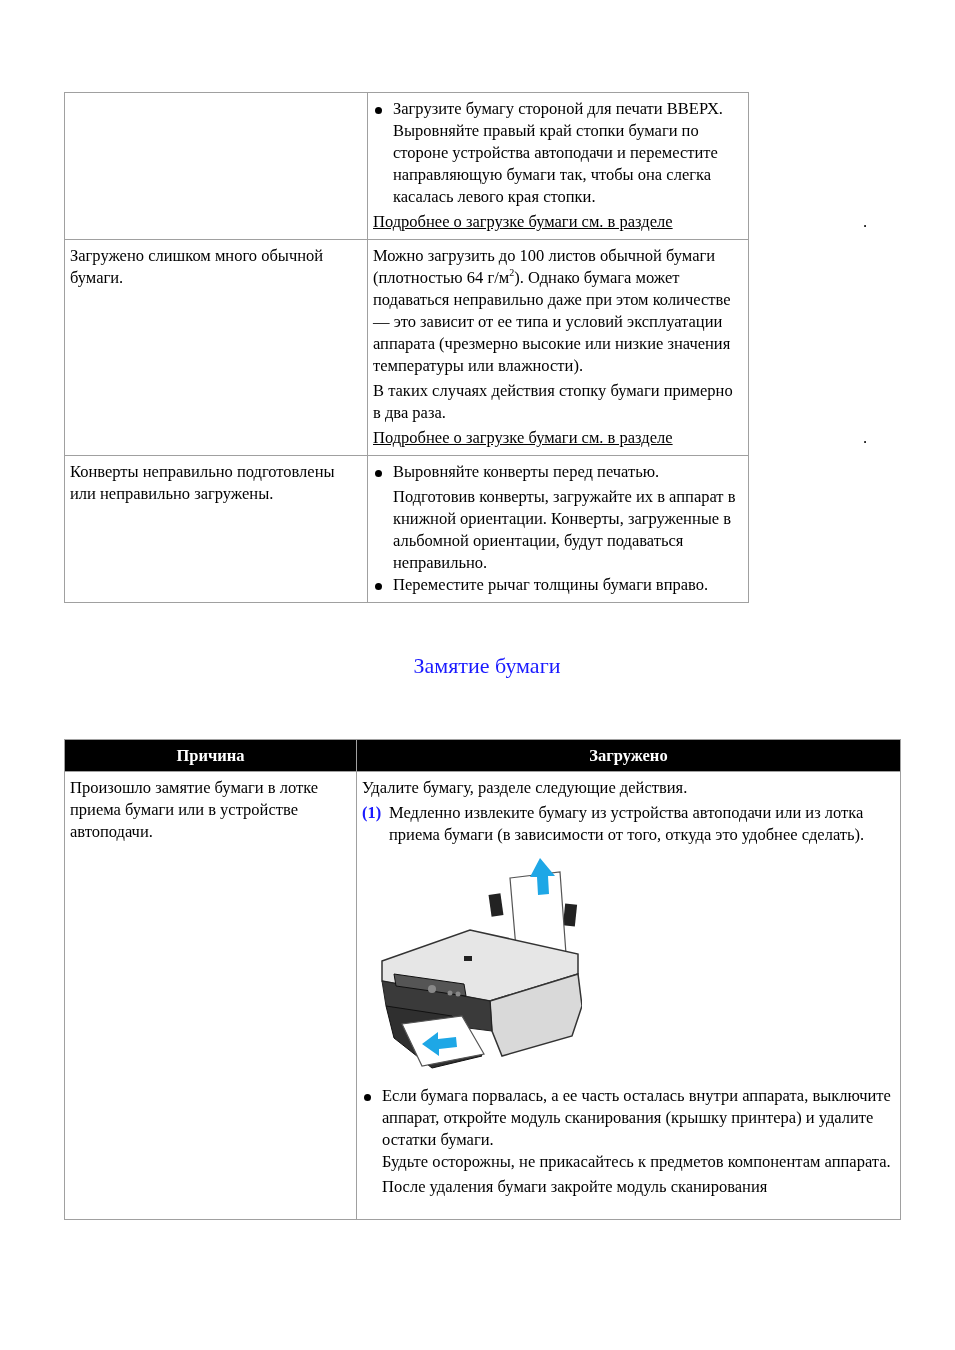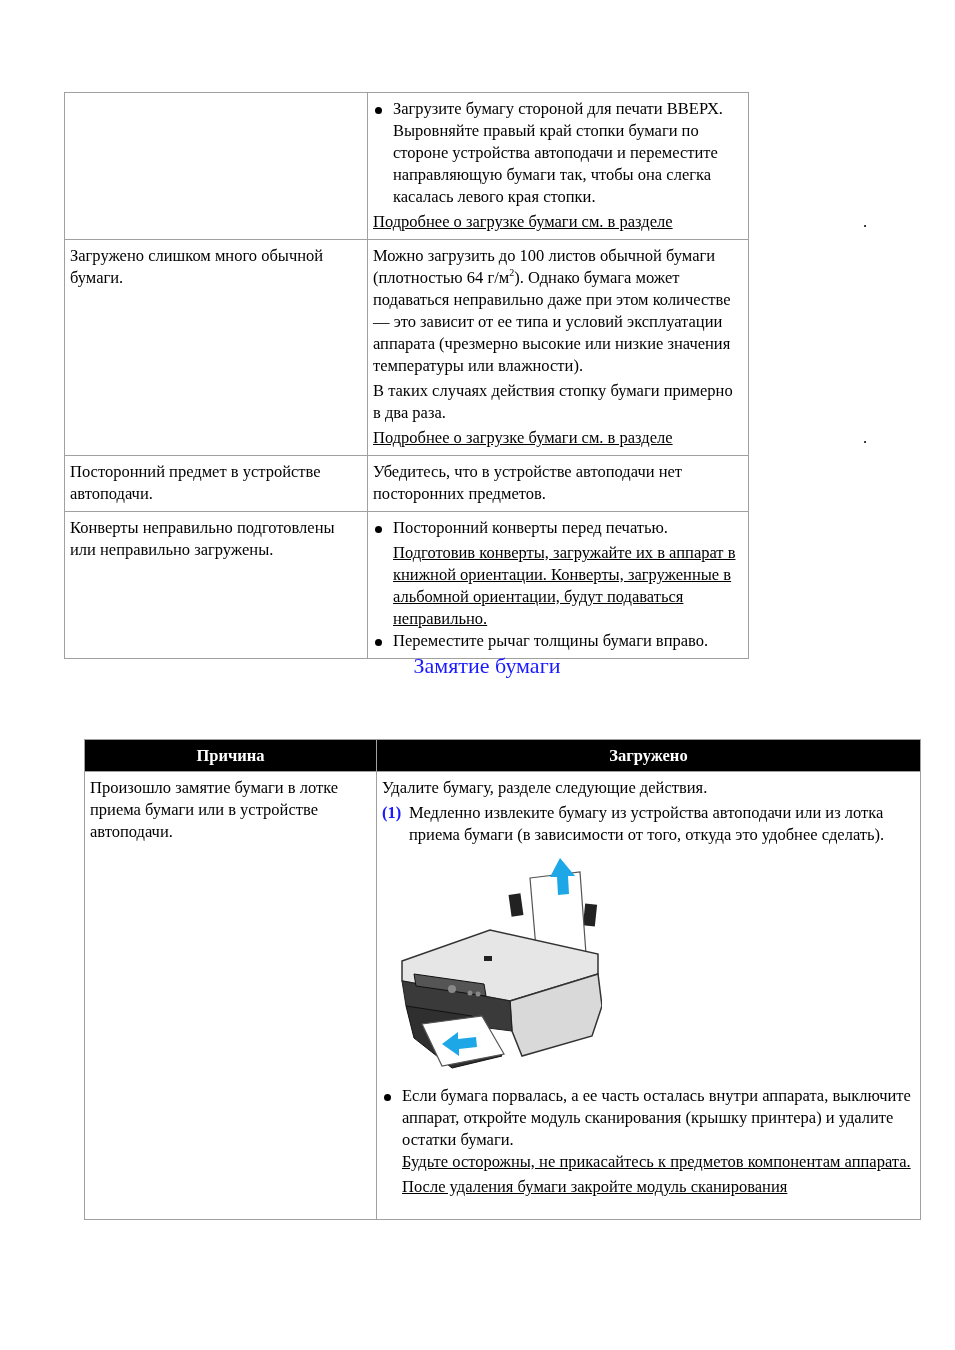--- a/index.html
+++ b/index.html
@@ -12,30 +12,30 @@
     td, th { vertical-align: top; padding: 0; }
     .t1 { left: 64px; top: 92px; width: 685px; border: 1px solid #a0a0a0; }
     .t1 td { border: 1px solid #a0a0a0; }
     .t1 td.c1 { width: 292px; padding: 5px 5px 6px 5px; margin-left: 12px; }
     .t1 td.c2 { padding: 5px 5px 6px 5px; }
     .bul { position: relative; padding-left: 20px; }
     .bul::before {
       content: ""; position: absolute; left: 2px; top: 9px;
       width: 7px; height: 7px; border-radius: 50%; background: #000;
     }
-    .indent { padding-left: 20px; text-decoration: underline; }
+    .indent { padding-left: 20px; }
     .gap { margin-top: 3px; }
     .ref-line { position: relative; text-decoration: underline; }
     .ref-dot { position: absolute; left: 490px; }
     sup { font-size: 10px; line-height: 0; vertical-align: 7px; }
     .title2 {
       position: absolute; left: 0; width: 974px; top: 652px; text-align: center;
       color: #1a1aff; font-size: 22px; line-height: 28px;
     }
-    .t2 { left: 64px; top: 739px; width: 837px; border: 1px solid #a0a0a0; margin-left: 20px; }
+    .t2 { left: 64px; top: 739px; width: 837px; border: 1px solid #a0a0a0; }
     .t2 th {
       background: #000; color: #fff; font-weight: bold; text-align: center;
       height: 31px; line-height: 31px; border: 1px solid #a0a0a0; padding: 0;
       font-size: 16.5px;
     }
     .t2 th.h1 { width: 291px; }
     .t2 td { border: 1px solid #a0a0a0; padding: 5px 5px 21px 5px; }
     .t2 td.c1 { width: 281px; }
     .step { position: relative; padding-left: 27px; }
     .step .num { position: absolute; left: 0; top: 0; color: #1a1aff; font-weight: bold; }
@@ -61,27 +61,23 @@
     <td class="c2">
       <div><span>Можно загрузить до 100 листов обычной бумаги (плотностью 64 г/м</span><sup>2</sup><span>). Однако бумага может подаваться неправильно даже при этом количестве — это зависит от ее типа и условий эксплуатации аппарата (чрезмерно высокие или низкие значения температуры или влажности).</span></div>
       <div class="gap">В таких случаях действия стопку бумаги примерно в два раза.</div>
       <div class="ref-line gap">
         <span>Подробнее о загрузке бумаги см. в разделе</span>
         <span class="ref-dot">.</span>
       </div>
     </td>
   </tr>
   <tr>
-    <td class="c1">Посторонний предмет в устройстве автоподачи.</td>
-    <td class="c2">Убедитесь, что в устройстве автоподачи нет посторонних предметов.</td>
-  </tr>
-  <tr>
     <td class="c1">Конверты неправильно подготовлены или неправильно загружены.</td>
     <td class="c2">
-      <div class="bul">Посторонний конверты перед печатью.</div>
+      <div class="bul">Выровняйте конверты перед печатью.</div>
       <div class="indent gap">Подготовив конверты, загружайте их в аппарат в книжной ориентации. Конверты, загруженные в альбомной ориентации, будут подаваться неправильно.</div>
       <div class="bul">Переместите рычаг толщины бумаги вправо.</div>
     </td>
   </tr>
 </tbody>
   </table>
 
 <div class="title2">Замятие бумаги</div>
 
 <table class="t2">

